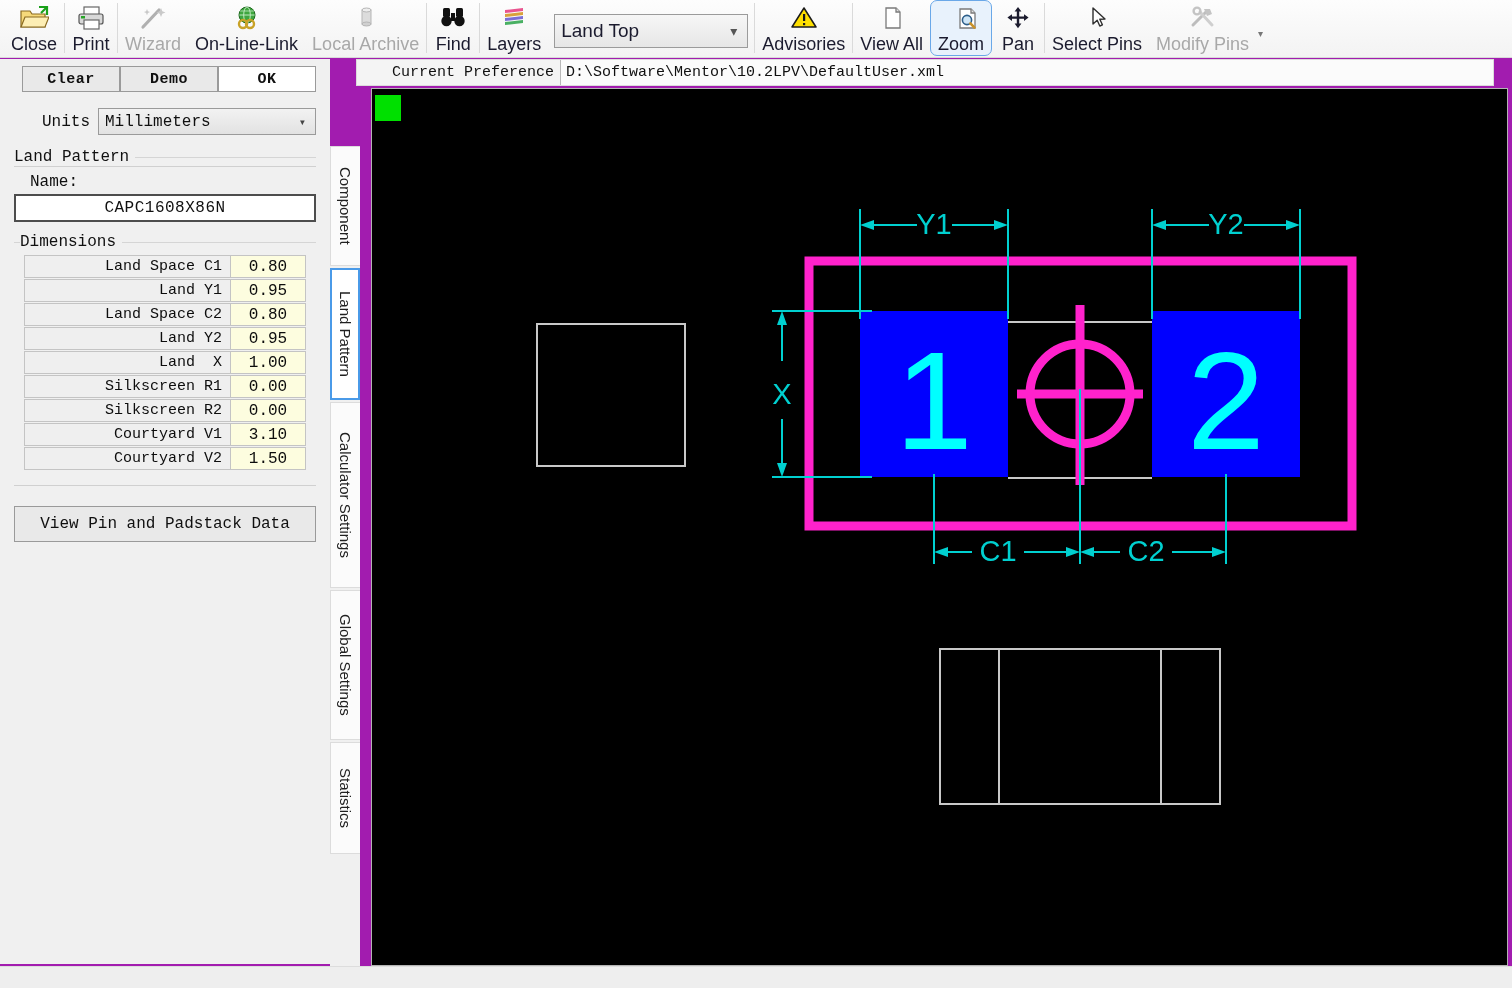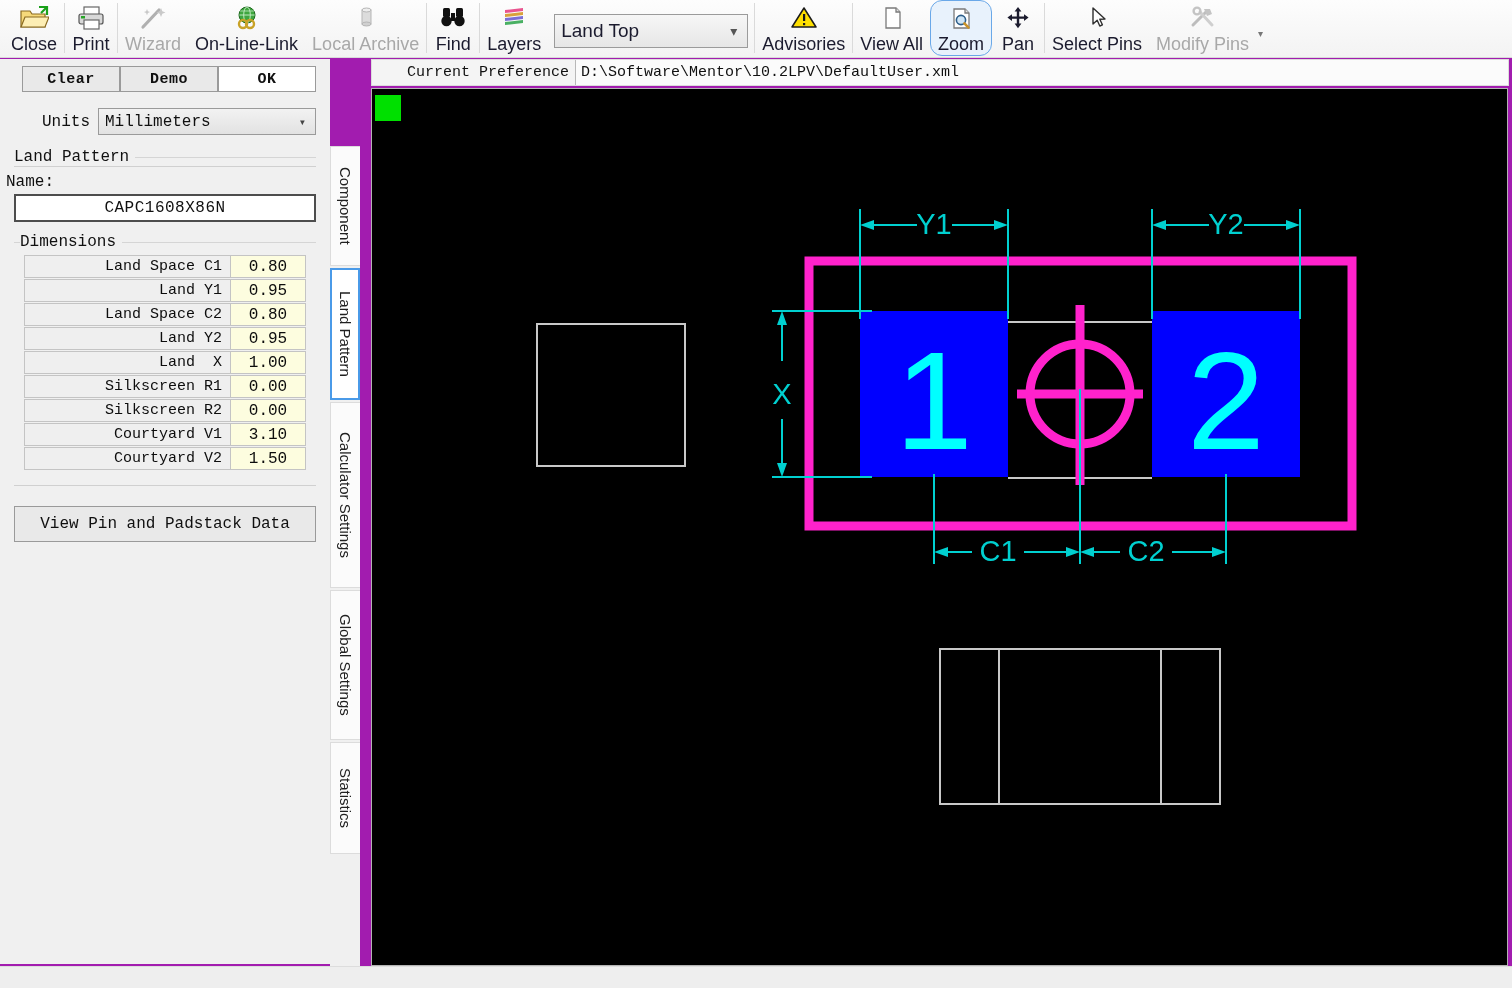--- a/index.html
+++ b/index.html
@@ -39,22 +39,23 @@
   }
   .tb-item .lbl {
     font-size: 18px; color: #1b1b2e; line-height: 22px;
     white-space: nowrap;
     font-family: "Liberation Sans", sans-serif;
   }
   .tb-item.disabled .lbl { color: #a8a8a8; }
   .tb-item.selected {
     border: 1px solid #6aa8e8;
     background: #e8f2fc;
-    border-radius: 12px;
+    border-radius: 7px;
     height: 56px;
+    align-items: flex-end;
   }
   .tb-sep {
     width: 1px; height: 50px; margin-top: 3px;
     background: #dadada;
   }
   .tb-combo {
     margin: 14px 6px 0 6px;
     width: 194px; height: 34px;
     background: linear-gradient(#f6f6f6,#e6e6e6);
     border: 1px solid #9b9b9b;
@@ -134,21 +135,21 @@
     padding-right: 6px;
   }
   .grp-line {
     position: absolute; left: 0; right: 0; top: 10px;
     height: 1px; background: #d5d5d5; z-index: 0;
   }
 
   .name-lbl {
     font-family: "Liberation Mono", monospace;
     font-size: 16px; color: #101010;
-    padding: 6px 0 3px 6px;
+    padding: 6px 0 3px 30px;
   }
   .name-box {
     margin: 0 14px;
     height: 28px; background: #ffffff;
     border: 2px solid #4d4d4d;
     display: flex; align-items: center; justify-content: center;
     font-family: "Liberation Mono", monospace;
     font-size: 16px; color: #101010;
     letter-spacing: 0.5px;
   }
@@ -224,21 +225,21 @@
     position: absolute; left: 371px; top: 88px;
     width: 1137px; height: 878px;
     background: #000000;
     border: 1px solid #b4b4b4;
     overflow: hidden;
   }
   .canvas-svg { display: block; }
 
   
   .prefbar {
-    position: absolute; left: 371px; top: 59px;
+    position: absolute; left: 356px; top: 59px;
     width: 1138px; height: 27px;
     display: flex; align-items: stretch;
     background: #f4f4f4;
     border: 1px solid #dcdcdc;
   }
   .pref-lbl {
     width: 204px;
     display: flex; align-items: center; justify-content: flex-end;
     padding-right: 6px;
     font-family: "Liberation Mono", monospace;

